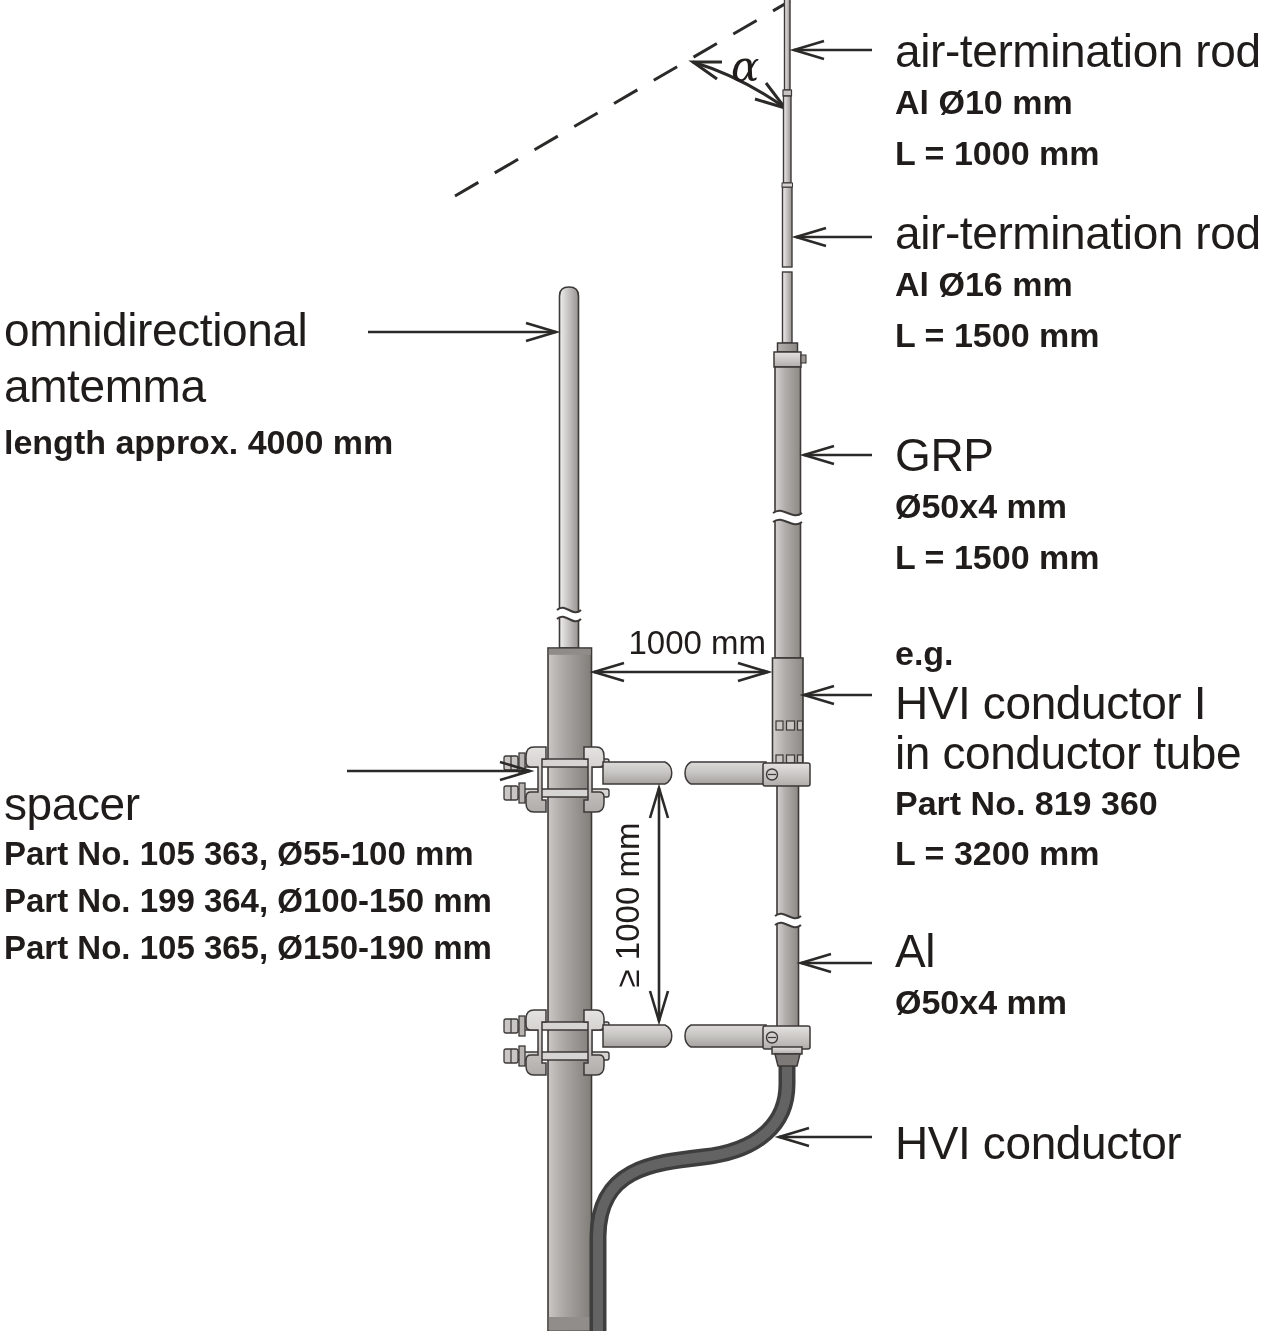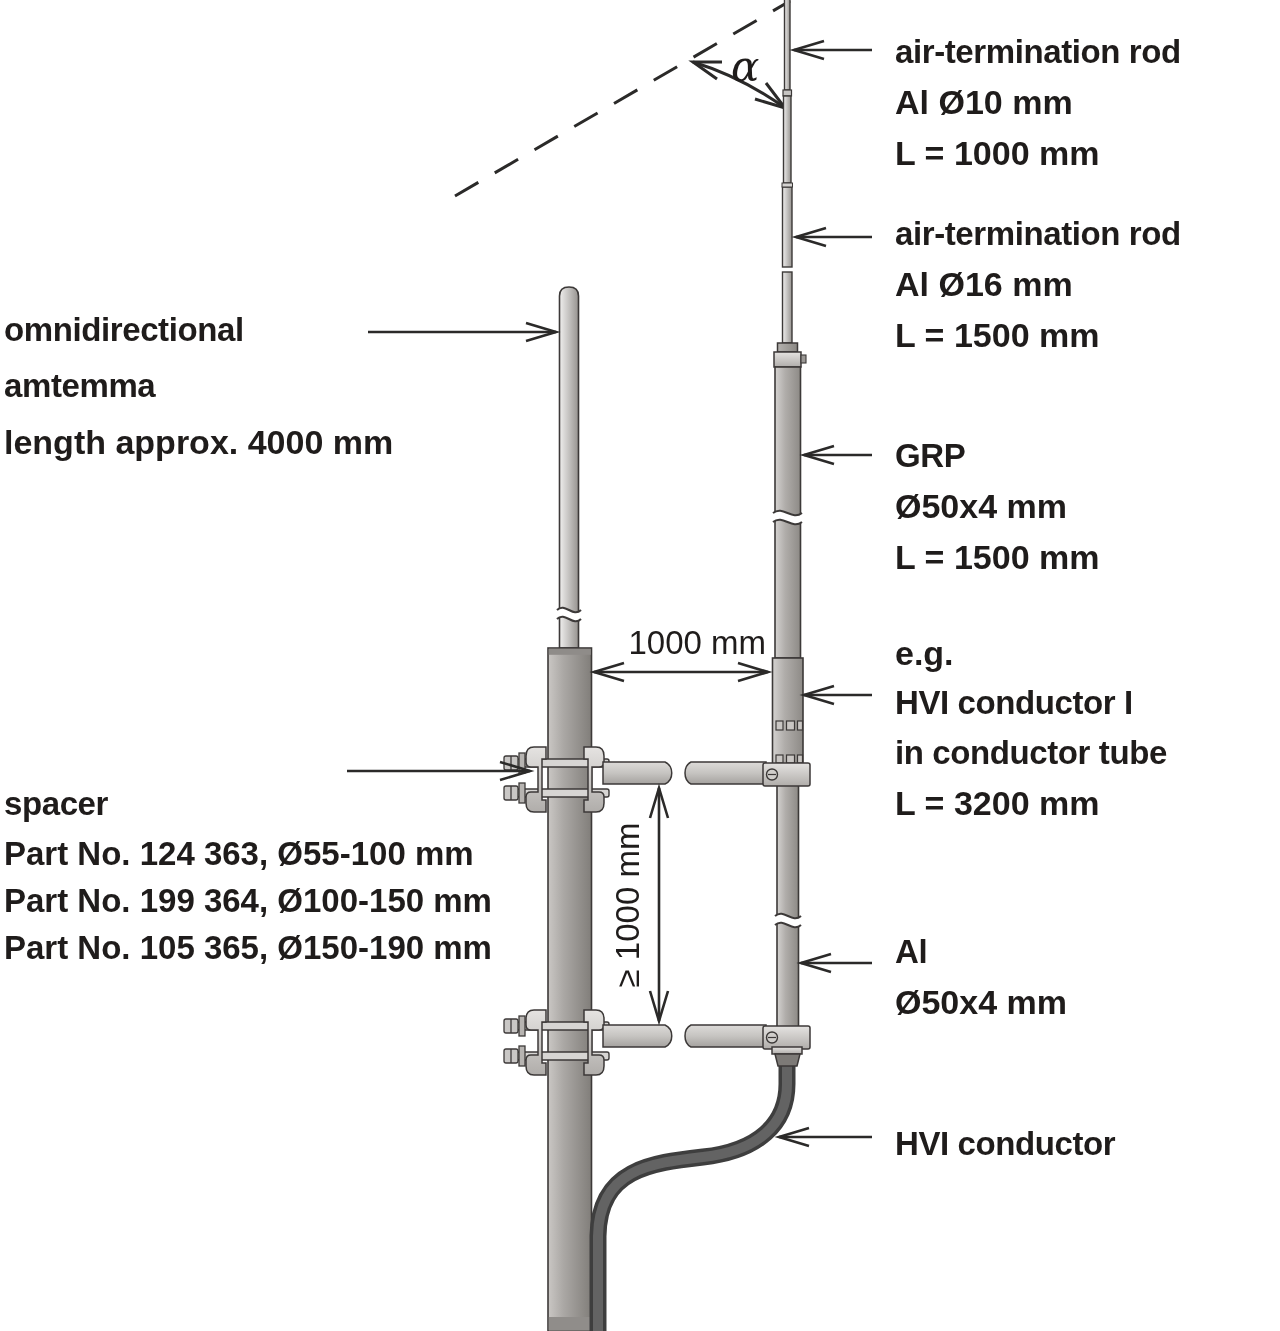--- a/index.html
+++ b/index.html
@@ -2,21 +2,21 @@
 <html><head>
 <meta charset="utf-8">
 <style>
   html,body{margin:0;padding:0;background:#ffffff;}
   #stage{
     position:relative;width:1280px;height:1331px;background:#ffffff;
     font-family:"Liberation Sans",sans-serif;color:#1f1c1b;overflow:hidden;
   }
   #art{position:absolute;left:0;top:0;}
   .lbl{position:absolute;white-space:nowrap;}
-  .t{font-weight:700;font-size:33px;line-height:51px;letter-spacing:-0.4px;}
+  .t{font-weight:400;font-size:46px;line-height:51px;letter-spacing:-0.4px;}
   .r{font-weight:700;font-size:34px;line-height:51px;}
   .blk-hvi-tube .t,.blk-hvi-tube .r{line-height:50px;}
   .blk-antenna .t,.blk-antenna .r{line-height:56px;}
   .blk-spacer .t{line-height:52px;}
   .blk-spacer .r{font-size:33px;line-height:47px;}
   #dimH{left:588px;top:624px;width:178px;text-align:right;font-size:33px;}
   #dimV{left:539px;top:881px;width:188px;height:48px;text-align:center;font-size:33px;transform:rotate(-90deg);}
   #alpha{left:731px;top:46px;font-family:"DejaVu Serif",serif;font-style:italic;font-size:42px;line-height:42px;}
 </style>
 </head>
@@ -212,41 +212,42 @@
   <div class="lbl" style="left:895px;top:430px">
     <div class="t">GRP</div>
     <div class="r">Ø50x4 mm</div>
     <div class="r">L = 1500 mm</div>
   </div>
 
   <div class="lbl blk-hvi-tube" style="left:895px;top:628px">
     <div class="r">e.g.</div>
     <div class="t">HVI conductor I</div>
     <div class="t">in conductor tube</div>
+    <div class="r">Part No. 819 360</div>
     <div class="r">L = 3200 mm</div>
   </div>
 
   <div class="lbl" style="left:895px;top:926px">
     <div class="t">Al</div>
     <div class="r">Ø50x4 mm</div>
   </div>
 
   <div class="lbl" style="left:895px;top:1118px">
     <div class="t">HVI conductor</div>
   </div>
 
   <div class="lbl blk-antenna" style="left:4px;top:302px">
     <div class="t">omnidirectional</div>
     <div class="t">amtemma</div>
     <div class="r">length approx. 4000 mm</div>
   </div>
 
   <div class="lbl blk-spacer" style="left:4px;top:778px">
     <div class="t">spacer</div>
-    <div class="r">Part No. 124 363, Ø55-100 mm</div>
+    <div class="r">Part No. 105 363, Ø55-100 mm</div>
     <div class="r">Part No. 199 364, Ø100-150 mm</div>
     <div class="r">Part No. 105 365, Ø150-190 mm</div>
   </div>
 
   <div class="lbl" id="dimH">1000 mm</div>
   <div class="lbl" id="dimV">≥ 1000 mm</div>
   <div class="lbl" id="alpha">α</div>
 
 </div>
 

